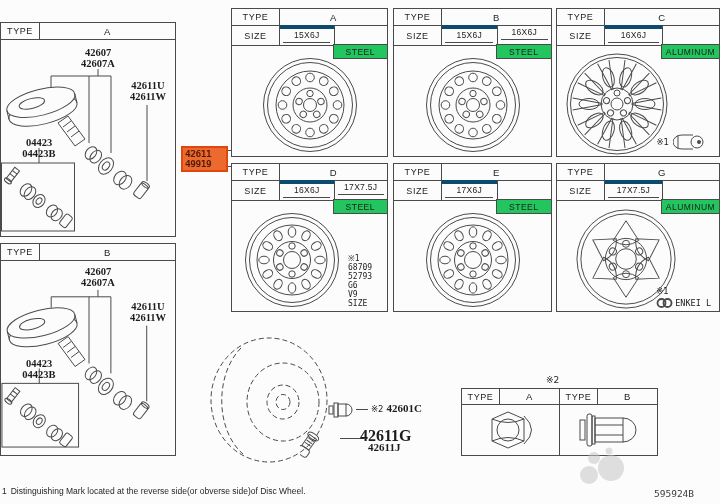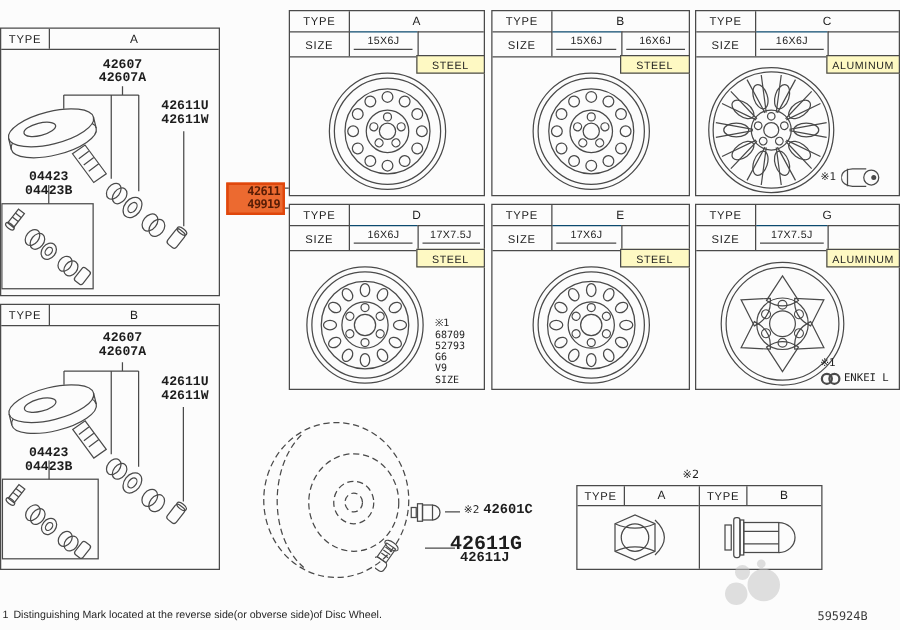--- a/index.html
+++ b/index.html
@@ -6,43 +6,43 @@
   .page{position:relative;width:720px;height:504px;background:#fcfcfc;overflow:hidden;
         font-family:"Liberation Sans",sans-serif;color:#1d1d1d;}
   .abs{position:absolute;}
   svg.art{stroke:#4a4a4a;fill:none;stroke-width:1;}
   svg.art .fillw{fill:#fcfcfc;}
   
   .panel{position:absolute;border:1px solid #4a4a4a;box-sizing:border-box;}
   .phead{display:flex;height:16px;border-bottom:1px solid #4a4a4a;font-size:9px;letter-spacing:.6px;}
   .phead .tl{width:38px;border-right:1px solid #4a4a4a;display:flex;align-items:center;justify-content:center;}
   .phead .tv{flex:1;display:flex;align-items:center;justify-content:center;font-size:9.5px;}
-  .pn{font-family:Liberation Mono, monospace;font-weight:bold;font-size:10.5px;line-height:11px;white-space:nowrap;}
+  .pn{font-family:Liberation Serif, serif;font-weight:bold;font-size:10.5px;line-height:11px;white-space:nowrap;}
   .plabel{position:absolute;text-align:center;}
   
   .wcol{position:absolute;border:1px solid #4a4a4a;box-sizing:border-box;background:#fcfcfc;}
   .whead{display:grid;grid-template-columns:48px 1fr 1fr;grid-template-rows:16px 20px;
          border-bottom:1px solid #4a4a4a;font-size:9px;}
   .whead>div{display:flex;align-items:center;justify-content:center;letter-spacing:.6px;}
   .wh-type{grid-area:1/1/2/2;border-right:1px solid #4a4a4a;}
   .wh-letter{grid-area:1/2/2/4;font-size:9.5px;}
   .wh-size{grid-area:2/1/3/2;border-right:1px solid #4a4a4a;border-top:1px solid #4a4a4a;}
-  .wh-s1{grid-area:2/2/3/3;border-top:1px solid #0c4a6e;align-items:flex-start!important;padding-top:1px;}
+  .wh-s1{grid-area:2/2/3/3;border-top:4px solid #0c4a6e;align-items:flex-start!important;padding-top:1px;}
   .wh-s2{grid-area:2/3/3/4;border-top:1px solid #4a4a4a;border-left:1px solid #4a4a4a;align-items:flex-start!important;padding-top:1px;}
   .sizeval{display:inline-block;width:88%;text-align:center;font-size:8.5px;line-height:11px;
            border-bottom:1px solid #4a4a4a;padding-bottom:1px;letter-spacing:.3px;}
   .sizeval:empty{border-bottom:none;}
   .matbox{position:absolute;top:35px;right:-1px;height:15px;width:calc((100% - 48px)/2 + 2px);
-          border:1px solid #4a4a4a;background:#fef9c3;box-sizing:border-box;
+          border:1px solid #4a4a4a;background:#22c55e;box-sizing:border-box;
           display:flex;align-items:center;justify-content:center;font-size:8.5px;letter-spacing:.5px;z-index:2;}
   .wheelzone{position:absolute;left:0;right:0;top:36px;bottom:0;display:flex;align-items:center;justify-content:center;}
   .colnote{position:absolute;font-family:"DejaVu Sans Mono",monospace;font-size:8px;line-height:9px;}
   
   .hlbox{position:absolute;left:181px;top:146px;width:47px;box-sizing:border-box;
-         border:2px solid #e0470c;background:#ec6a30;padding:1px 2px;z-index:5;text-align:right;}
+         border:2px solid #e0470c;background:#ec6a30;padding:1px 2px;z-index:5;}
   .hlbox .hl{font-family:"DejaVu Sans Mono",monospace;font-weight:bold;font-size:9.5px;line-height:10px;
              color:#571c05;letter-spacing:-.5px;white-space:nowrap;}
   .hline{position:absolute;height:1px;background:#4a4a4a;}
   
   .pnrow{position:absolute;display:flex;align-items:baseline;gap:3px;white-space:nowrap;}
   .refmark{font-size:8.5px;font-family:"DejaVu Sans",sans-serif;}
   
   .nuttable{position:absolute;display:flex;border:1px solid #4a4a4a;box-sizing:border-box;background:#fcfcfc;}
   .nthalf{flex:1;display:flex;flex-direction:column;}
   .nthalf + .nthalf{border-left:1px solid #4a4a4a;}

